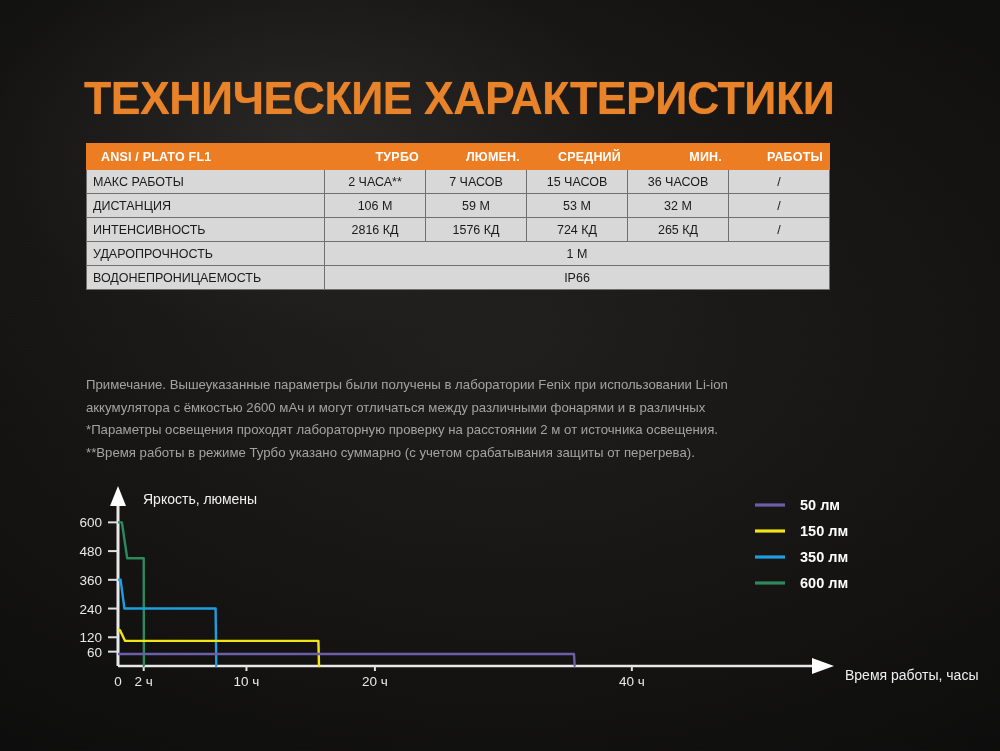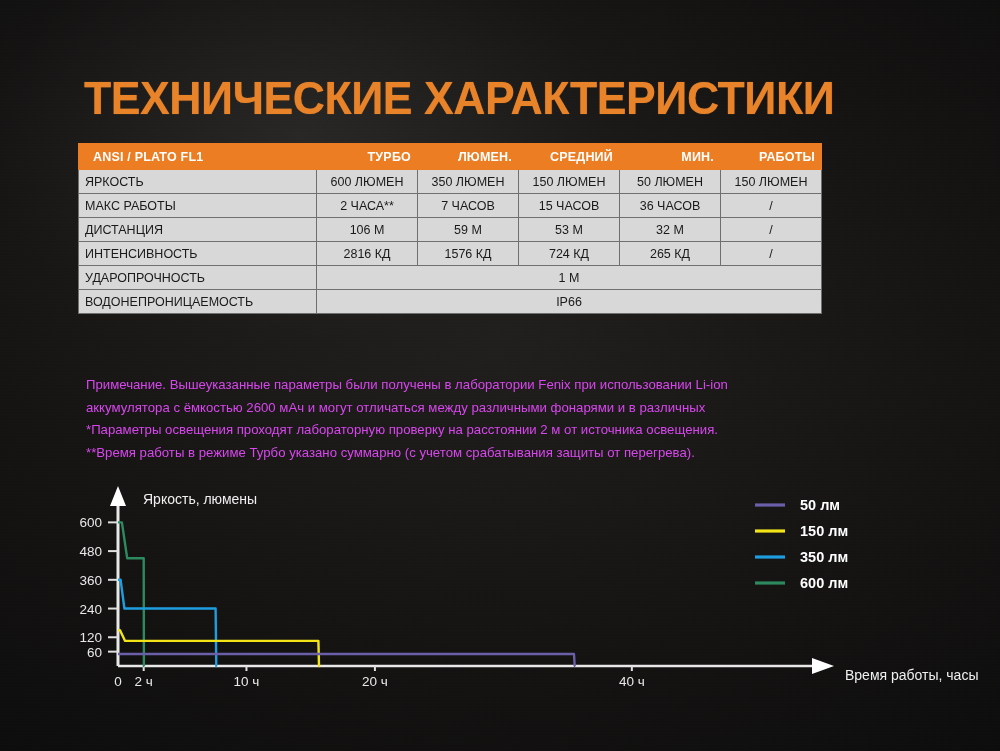--- a/index.html
+++ b/index.html
@@ -33,21 +33,21 @@
     letter-spacing:-0.5px;
     color:#E8832A;
     text-shadow:0 0 1px rgba(232,131,42,.6);
     transform:scaleX(0.97);
     transform-origin:left center;
     white-space:nowrap;
   }
 
   
   #spec-table{
-    position:absolute; left:78px; top:143px;
+    position:absolute; left:86px; top:143px;
     width:634px;
     border-collapse:collapse;
     table-layout:fixed;
   }
   #spec-table td{
     border:1px solid #6f6f6f;
     height:24px;
     font-size:12.5px;
     color:#1a1a1a;
     background:#d8d8d8;
@@ -68,21 +68,21 @@
   #spec-table tr.hdr td.lbl{ text-align:left; padding-left:14px; }
   #spec-table td.lbl{ text-align:left; font-weight:normal; }
   #spec-table td.val{ text-align:center; }
   .c-lbl{ width:238px; }
   .c-d{ width:101px; }
   .c-last{ width:101px; }
 
   
   #note{
     position:absolute; left:86px; top:374px; width:810px;
-    color:#d946ef; font-size:13.2px; line-height:22.5px;
+    color:#a3a3a3; font-size:13.2px; line-height:22.5px;
   }
   #note p{ white-space:nowrap; }
 
   
   #chart{
     position:absolute; left:0; top:480px; width:1000px; height:230px;
   }
   #chart svg{ display:block; }
   .tick-lbl{ fill:#e8e8e8; font-size:13.5px; font-family:"Liberation Sans", sans-serif; }
   .axis-ttl{ fill:#f0f0f0; font-size:14px; font-family:"Liberation Sans", sans-serif; }
@@ -108,28 +108,20 @@
         <col class="c-last">
     </colgroup>
     <tbody id="table-body">
         <tr class="hdr">
           <td class="lbl">ANSI / PLATO FL1</td>
           <td class="val">ТУРБО</td>
           <td class="val">ЛЮМЕН.</td>
           <td class="val">СРЕДНИЙ</td>
           <td class="val">МИН.</td>
           <td class="val">РАБОТЫ</td>
-        </tr>
-        <tr>
-          <td class="lbl">ЯРКОСТЬ</td>
-          <td class="val">600 ЛЮМЕН</td>
-          <td class="val">350 ЛЮМЕН</td>
-          <td class="val">150 ЛЮМЕН</td>
-          <td class="val">50 ЛЮМЕН</td>
-          <td class="val">150 ЛЮМЕН</td>
         </tr>
         <tr>
           <td class="lbl">МАКС РАБОТЫ</td>
           <td class="val">2 ЧАСА**</td>
           <td class="val">7 ЧАСОВ</td>
           <td class="val">15 ЧАСОВ</td>
           <td class="val">36 ЧАСОВ</td>
           <td class="val">/</td>
         </tr>
         <tr>

